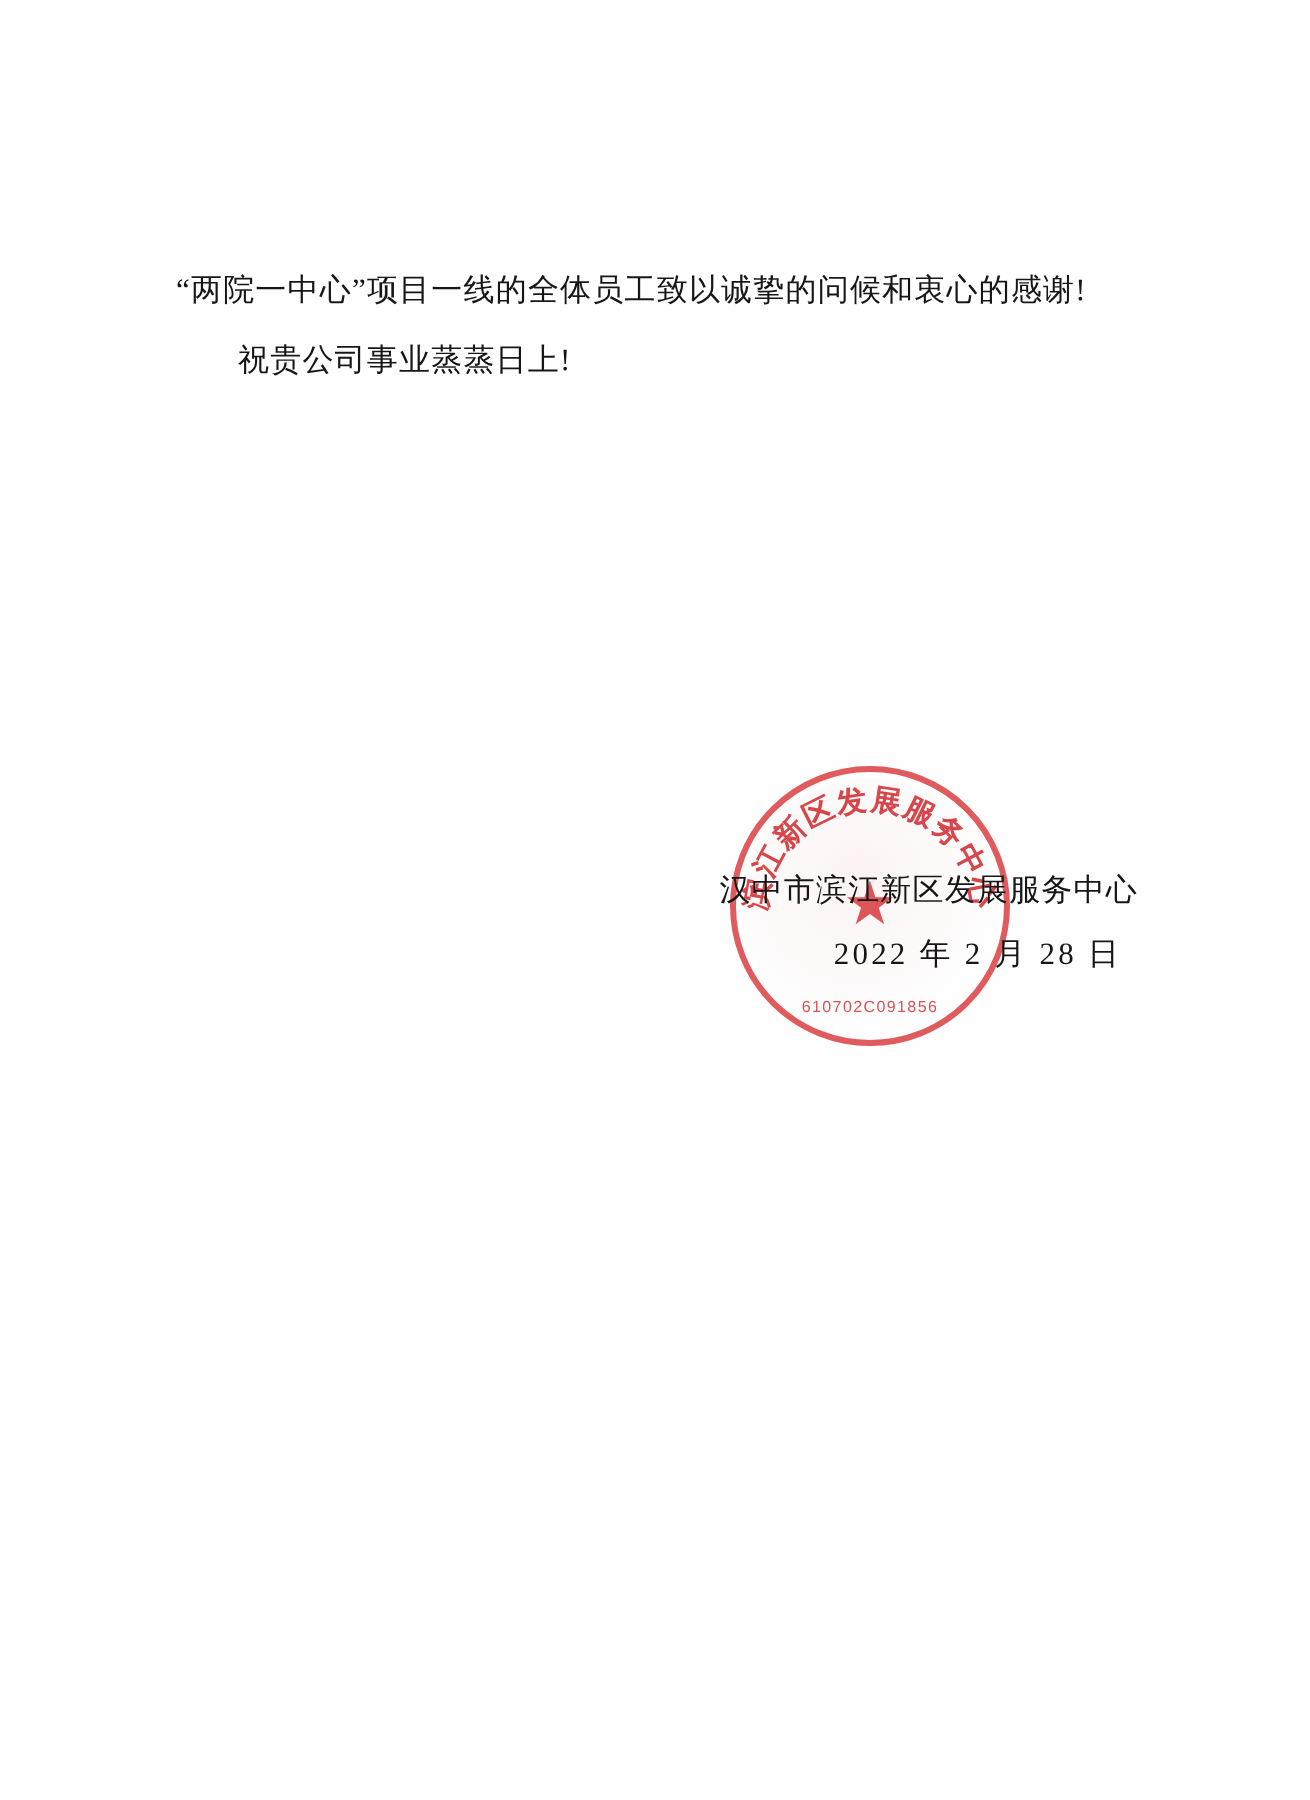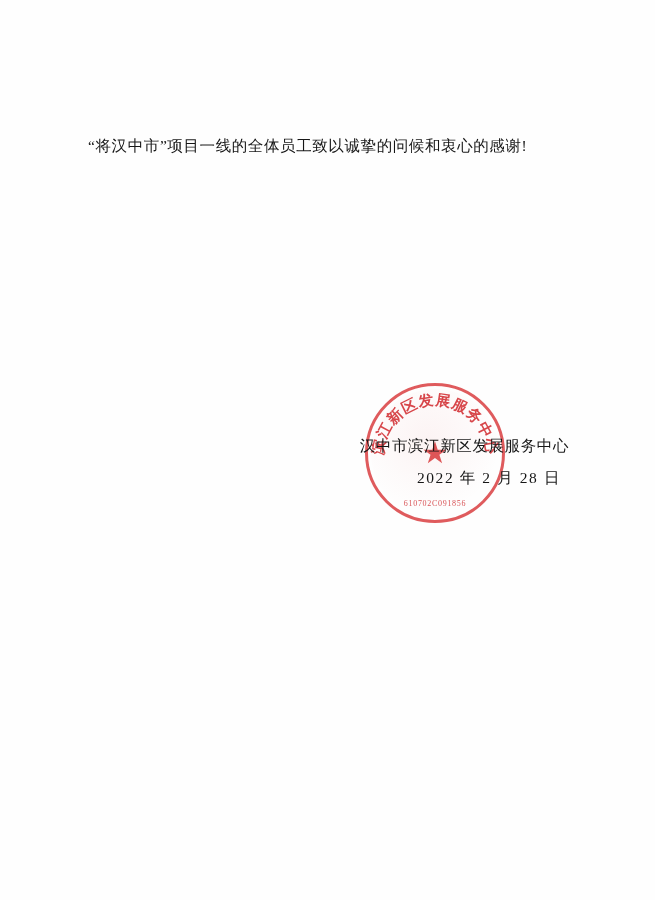--- a/index.html
+++ b/index.html
@@ -106,39 +106,40 @@
     font-size: 15px;
     font-weight: bold;
     letter-spacing: 1px;
   }
   .seal-bottom-text {
     position: absolute;
     left: 0;
     bottom: 15px;
     width: 140px;
     text-align: center;
-    font-family: Liberation Serif, serif;
+    font-family: Liberation Sans, sans-serif;
     font-size: 8px;
     letter-spacing: 0.7px;
     color: rgba(208, 40, 44, 0.8);
   }
   .seal-smudge {
     position: absolute;
     inset: 6px;
     border-radius: 50%;
     background: radial-gradient(circle at 45% 40%, rgba(214,45,48,0.05), rgba(214,45,48,0.0) 70%);
   }
 </style>
 </head>
 <body>
 
 <div class="page">
 
   <div class="doc-body">
-    <p class="para">“将汉中市”项目一线的全体员工致以诚挚的问候和衷心的感谢!</p>
+    <p class="para">“两院一中心”项目一线的全体员工致以诚挚的问候和衷心的感谢!</p>
+    <p class="para indent">祝贵公司事业蒸蒸日上!</p>
   </div>
 
   <div class="seal">
     <div class="seal-ring"></div>
     <div class="seal-smudge"></div>
     <svg class="seal-arc-text" viewBox="0 0 140 140">
       <defs>
         <path id="sealArc" d="M 18,74 A 52,52 0 0 1 122,74"></path>
       </defs>
       <text>

